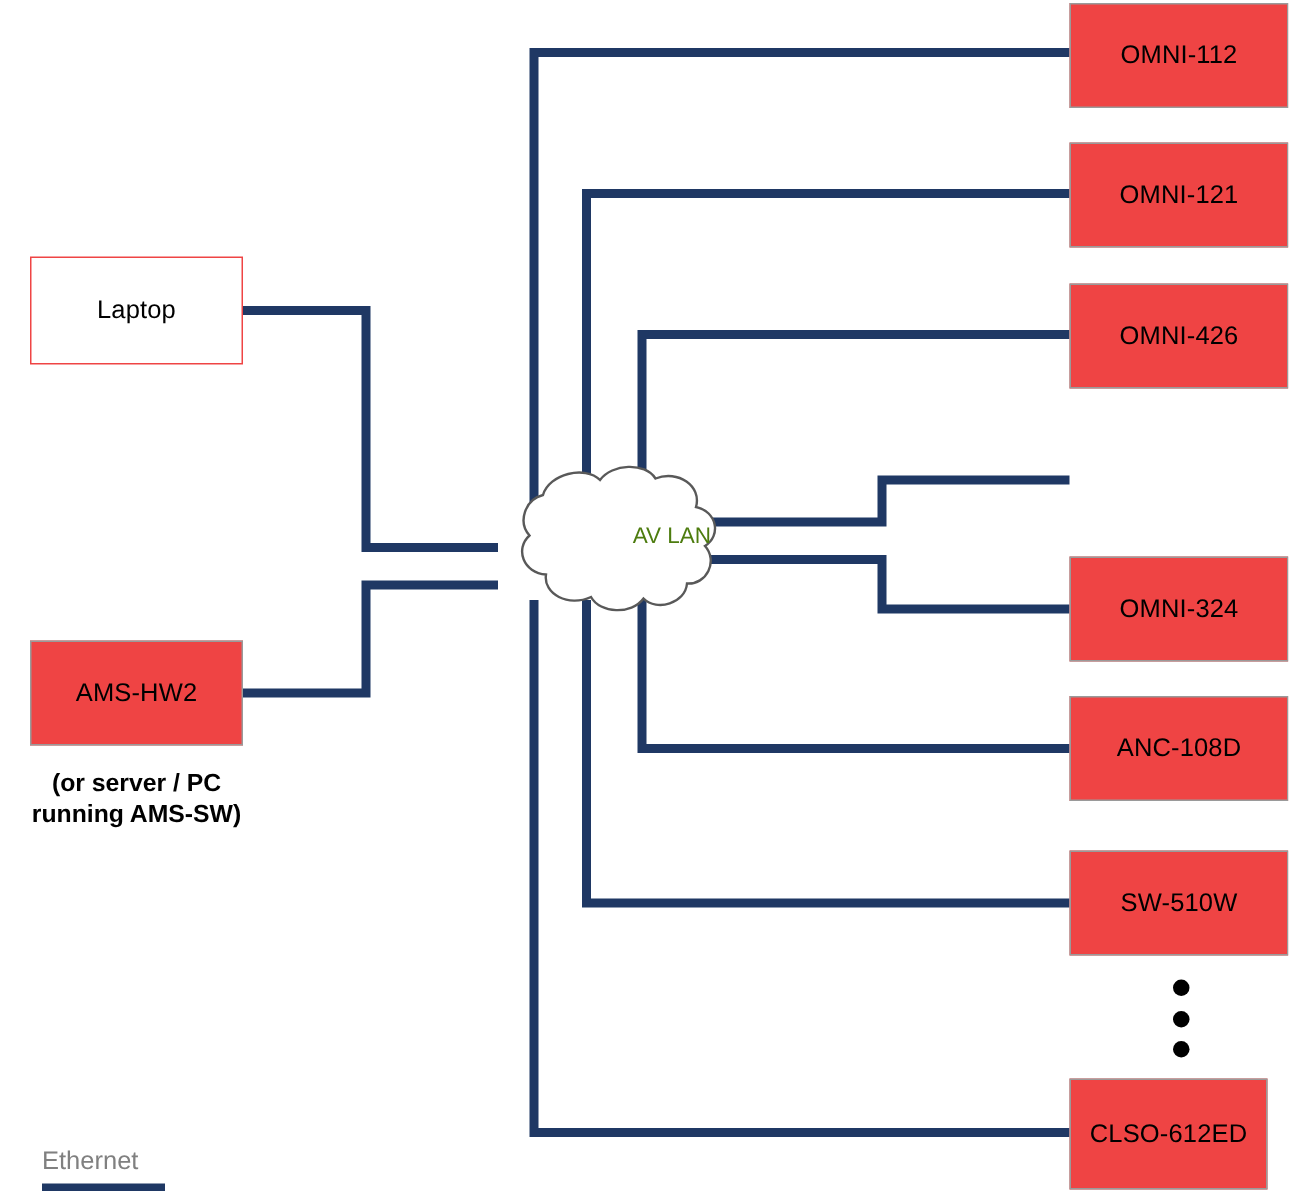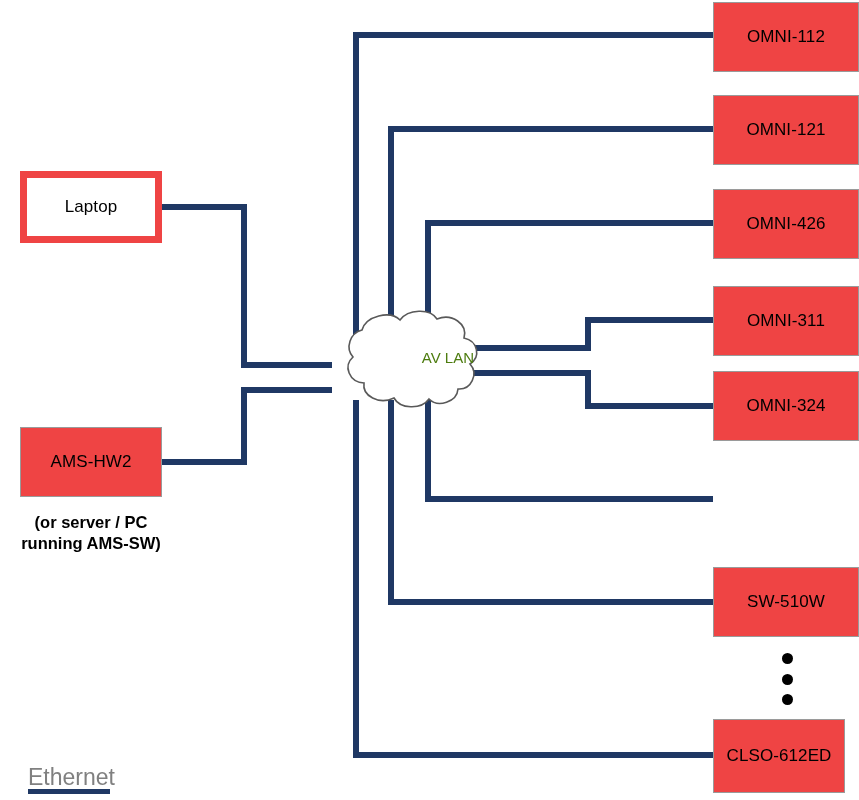--- a/index.html
+++ b/index.html
@@ -37,21 +37,21 @@
     letter-spacing: 0.1px;
     line-height: 1.15;
     text-align: center;
   }
   .node-device {
     background: #ef4444;
     border: 1px solid #9a9a9a;
   }
   .node-source {
     background: #ffffff;
-    border: 7px solid #ef4444;
+    border: 1px solid #ef4444;
   }
   .node-caption {
     position: absolute;
     font-size: 16.5px;
     font-weight: bold;
     color: #000000;
     text-align: center;
     line-height: 1.3;
     box-sizing: border-box;
     margin-top: 12px;
@@ -75,21 +75,21 @@
     display: block;
     width: 11px;
     height: 11px;
     border-radius: 50%;
     background: #000000;
     margin-bottom: 8px;
   }
   .ellipsis-dots i:last-child { margin-bottom: 0; }
   .legend-label {
     position: absolute;
-    font-size: 23px;
+    font-size: 17px;
     color: #808080;
     white-space: nowrap;
   }
   .legend-swatch {
     position: absolute;
     height: 5px;
     background: #1f3864;
   }
 </style>
 </head>
@@ -155,28 +155,28 @@
   </div>
 
   <div class="node-box node-device" style="left:713px; top:95px; width:146px; height:70px;">
     <span>OMNI-121</span>
   </div>
 
   <div class="node-box node-device" style="left:713px; top:189px; width:146px; height:70px;">
     <span>OMNI-426</span>
   </div>
 
-  <div class="node-box node-device" style="left:713px; top:286px; width:146px; height:70px;">
-    <span>OMNI-311</span>
-  </div>
 
   <div class="node-box node-device" style="left:713px; top:371px; width:146px; height:70px;">
     <span>OMNI-324</span>
   </div>
 
+  <div class="node-box node-device" style="left:713px; top:464px; width:146px; height:70px;">
+    <span>ANC-108D</span>
+  </div>
 
   <div class="node-box node-device" style="left:713px; top:567px; width:146px; height:70px;text-align:center;">
     <span>SW-510W</span>
   </div>
 
   <div class="node-box node-device" style="left:713px; top:719px; width:132px; height:74px;">
     <span>CLSO-612ED</span>
   </div>
 
   <div class="ellipsis-dots" style="left:781px; top:653px; width:12px; height:52px;">

